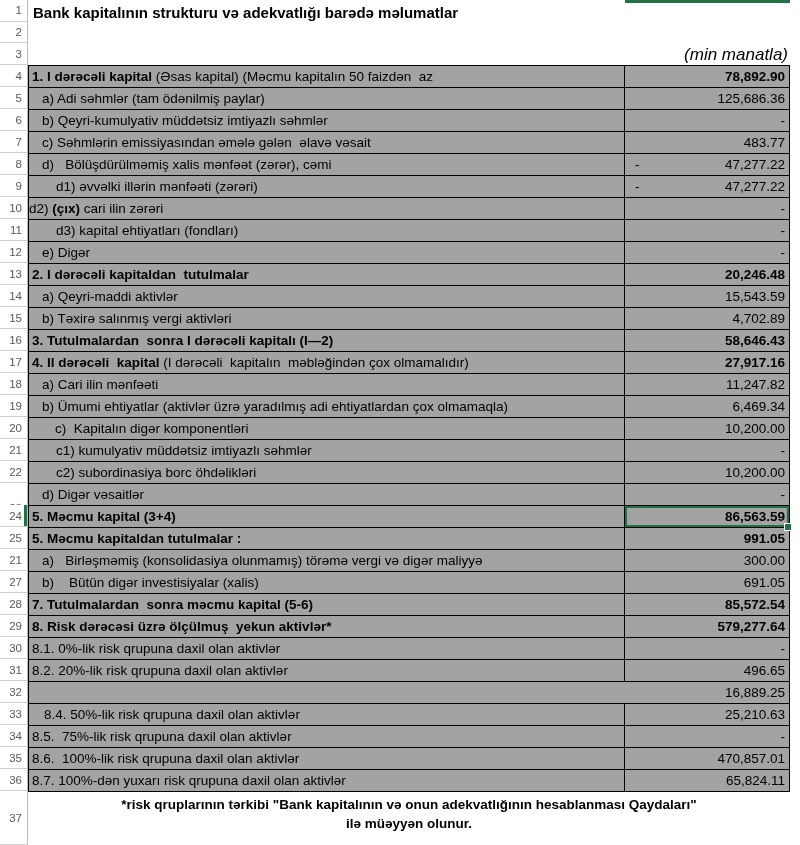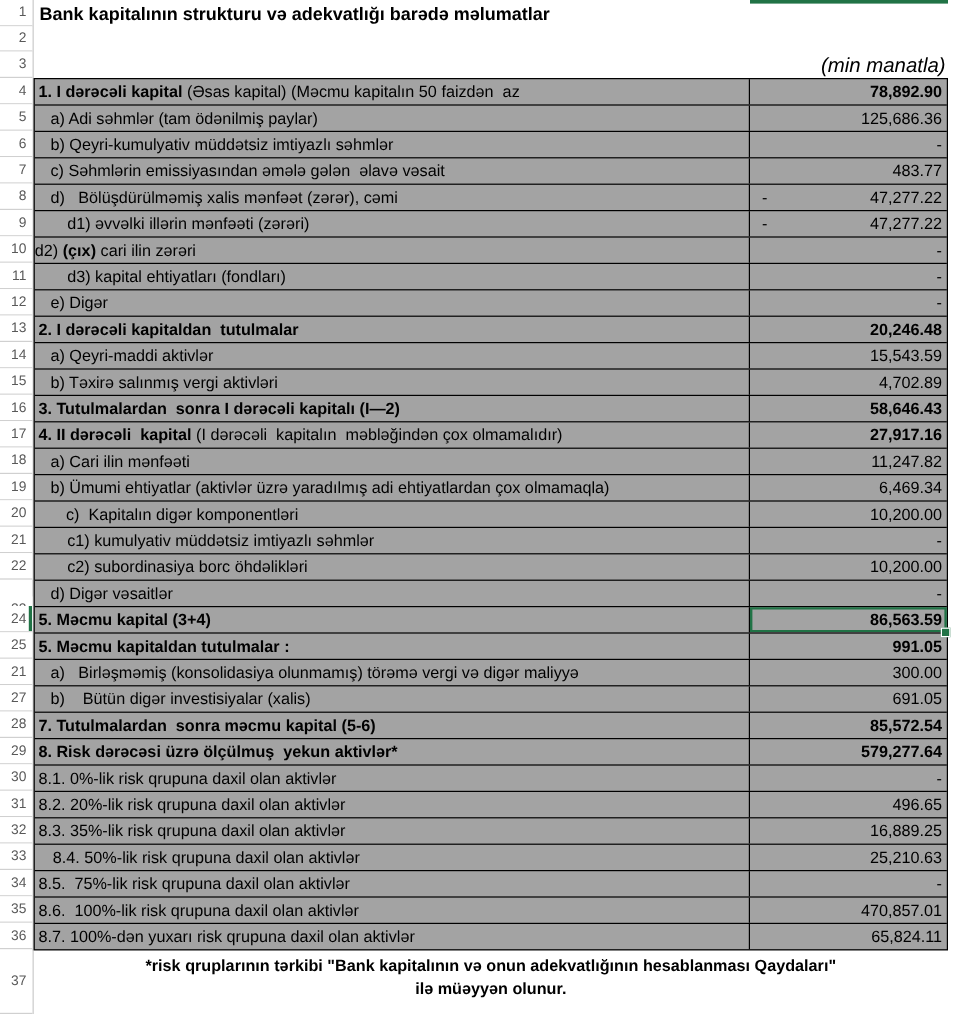--- a/index.html
+++ b/index.html
@@ -199,21 +199,20 @@
       </div>
       <div class="trow">
         <div class="cl" style="padding-left: 3px;"><span>8.1. 0%-lik risk qrupuna daxil olan aktivlər</span></div>
         <div class="cv"><span>-</span></div>
       </div>
       <div class="trow">
         <div class="cl" style="padding-left: 3px;"><span>8.2. 20%-lik risk qrupuna daxil olan aktivlər</span></div>
         <div class="cv"><span>496.65</span></div>
       </div>
       <div class="trow">
-        <div class="cl" style="padding-left: 3px;"><span>8.3. 35%-lik risk qrupuna daxil olan aktivlər</span></div>
         <div class="cv"><span>16,889.25</span></div>
       </div>
       <div class="trow">
         <div class="cl" style="padding-left: 15px;"><span>8.4. 50%-lik risk qrupuna daxil olan aktivlər</span></div>
         <div class="cv"><span>25,210.63</span></div>
       </div>
       <div class="trow">
         <div class="cl" style="padding-left: 3px;"><span>8.5.  75%-lik risk qrupuna daxil olan aktivlər</span></div>
         <div class="cv"><span>-</span></div>
       </div>

